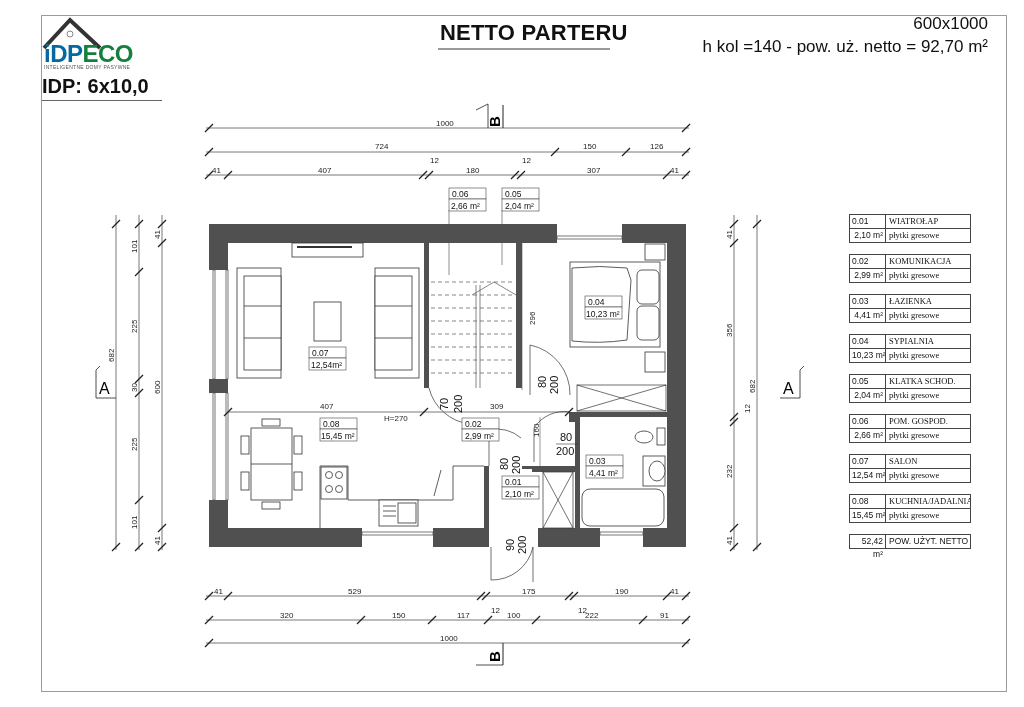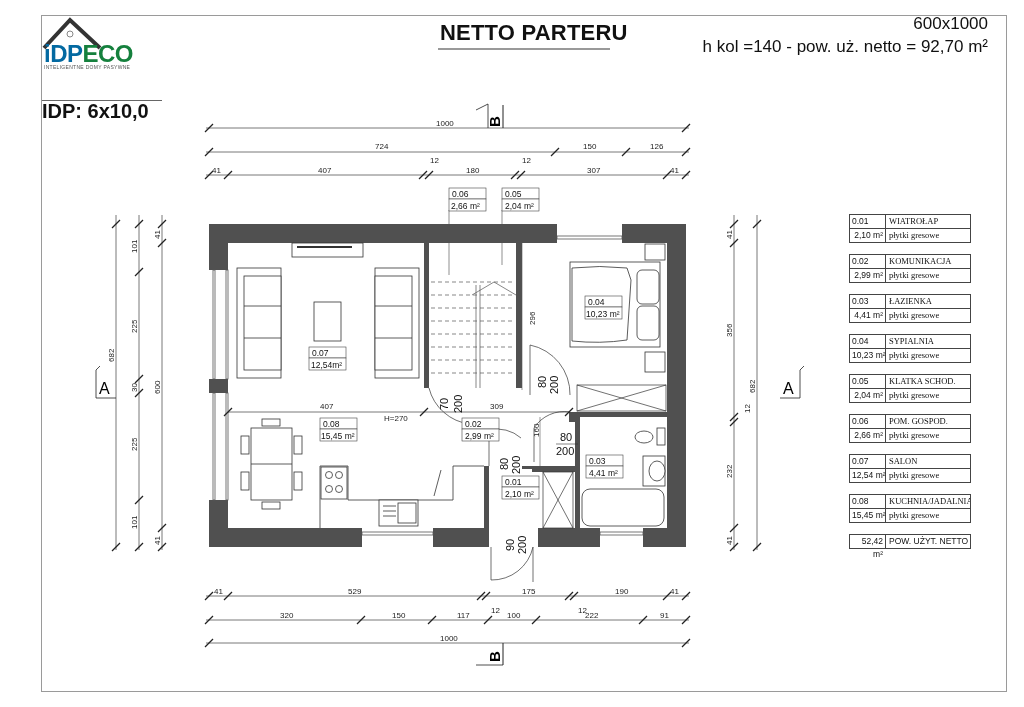--- a/index.html
+++ b/index.html
@@ -3,21 +3,21 @@
 <meta charset="utf-8">
 <style>
   html,body{margin:0;padding:0;background:#fff;}
   body{width:1024px;height:707px;position:relative;overflow:hidden;font-family:"Liberation Sans",sans-serif;color:#111;}
   .frame{position:absolute;left:41px;top:15px;width:966px;height:677px;border:1px solid #9a9a9a;box-sizing:border-box;}
   .logo{position:absolute;left:40px;top:14px;width:130px;height:60px;}
   .logo-text{position:absolute;left:44px;top:40px;font-weight:bold;font-size:24px;letter-spacing:-0.5px;}
   .logo-text .idp{color:#0369a1;}
   .logo-text .eco{color:#15803d;}
   .logo-sub{position:absolute;left:44px;top:64px;font-size:5px;color:#555;letter-spacing:0.3px;}
-  .proj{position:absolute;left:42px;top:75px;font-size:20px;font-weight:bold;margin-top:25px;}
+  .proj{position:absolute;left:42px;top:75px;font-size:20px;font-weight:bold;}
   .proj-line{position:absolute;left:42px;top:100px;width:120px;border-top:1px solid #666;}
   .title{position:absolute;left:440px;top:20px;font-size:22px;font-weight:bold;letter-spacing:0.2px;}
   .title-line{position:absolute;left:438px;top:48px;width:172px;border-top:2px solid #999;}
   .info{position:absolute;right:36px;top:12px;text-align:right;font-size:17px;line-height:23px;}
   svg.plan{position:absolute;left:0;top:0;}
   .legend{position:absolute;left:849px;top:214px;width:122px;font-size:8.5px;}
   .lg{border:1px solid #444;margin-bottom:11px;}
   .lg .r{display:flex;height:13px;line-height:13px;}
   .lg .r + .r{border-top:1px solid #444;}
   .lg .c1{width:36px;border-right:1px solid #444;padding-left:2px;box-sizing:border-box;white-space:nowrap;}

